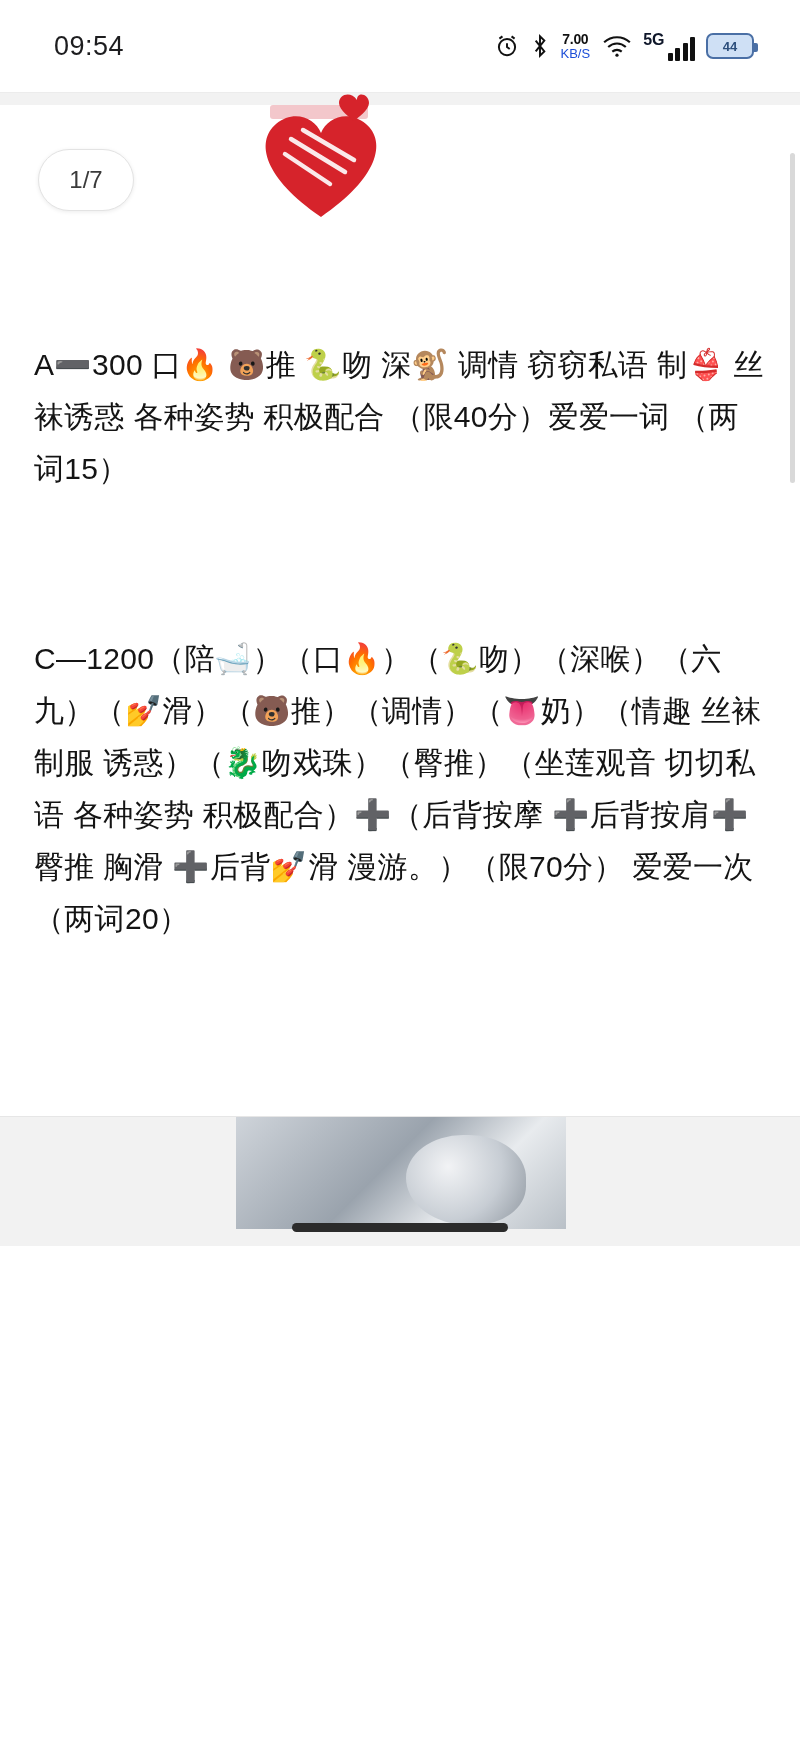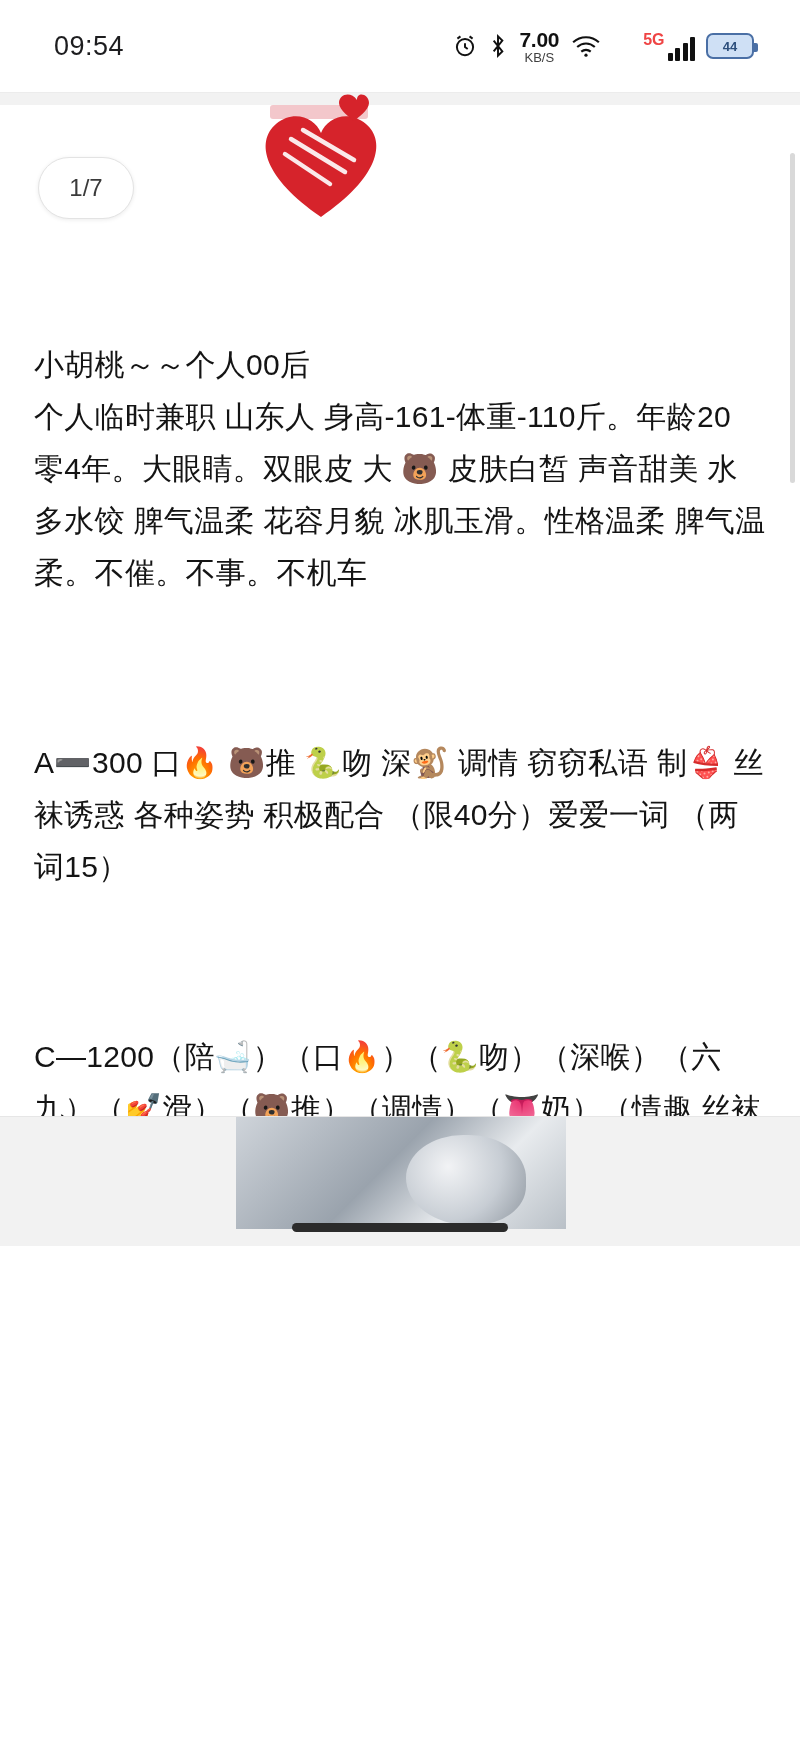--- a/index.html
+++ b/index.html
@@ -41,28 +41,28 @@
     gap: 11px;
   }
   .status-right svg { display: block; }
   .kbs {
     display: flex;
     flex-direction: column;
     align-items: center;
     line-height: 1;
     margin: 0 1px;
   }
-  .kbs .num { font-size: 21px; font-weight: bold; color: #111; letter-spacing: -0.3px; }
-  .kbs .unit { font-size: 13px; color: #404040; margin-top: 1px; }
+  .kbs .num { font-size: 14px; font-weight: bold; color: #111; letter-spacing: -0.3px; }
+  .kbs .unit { font-size: 13px; color: #1d4ed8; margin-top: 1px; }
   .net5g {
     display: flex;
     align-items: flex-end;
     gap: 3px;
   }
-  .net5g .label { font-size: 16px; color: #ef4444; line-height: 1; margin-bottom: 13px; font-weight: 600; margin-left: 31px; }
+  .net5g .label { font-size: 16px; color: #0f172a; line-height: 1; margin-bottom: 13px; font-weight: 600; }
   .bars { display: flex; align-items: flex-end; gap: 2.5px; }
   .bars i { display: block; width: 5px; background: #111; border-radius: 1px; }
   .bars i:nth-child(1) { height: 8px; }
   .bars i:nth-child(2) { height: 13px; }
   .bars i:nth-child(3) { height: 18px; }
   .bars i:nth-child(4) { height: 24px; }
   .battery {
     position: relative;
     width: 48px; height: 26px;
     border: 2px solid #4a6fa5;
@@ -129,21 +129,21 @@
     height: 12px;
     background: #f2f2f2;
   }
   .page {
     position: relative;
     padding: 0 34px;
   }
   .page-badge {
     position: absolute;
     left: 38px;
-    top: 52px;
+    top: 44px;
     width: 96px; height: 62px;
     border-radius: 31px;
     background: #ffffff;
     border: 1px solid #e3e3e3;
     box-shadow: 0 1px 4px rgba(0,0,0,0.08);
     display: flex; align-items: center; justify-content: center;
     font-size: 24px;
     color: #3a3a3a;
     z-index: 5;
   }
@@ -289,22 +289,20 @@
         <div class="heart-clip">
           <svg width="150" height="150" viewBox="0 0 100 100">
             <path d="M50 88 C12 62 6 38 20 26 C32 16 46 22 50 32 C54 22 68 16 80 26 C94 38 88 62 50 88 Z" fill="#d6232b"></path>
             <path d="M30 36 L66 58 M38 30 L72 50 M26 46 L56 66" stroke="#ffffff" stroke-width="3" stroke-linecap="round" fill="none" opacity="0.9"></path>
             <path d="M74 10 C70 4 62 6 62 12 C62 17 70 22 72 24 C74 22 82 17 82 12 C82 6 74 4 74 10 Z" fill="#d6232b"></path>
           </svg>
         </div>
       </div>
 
       <div class="body-text">
-        <div class="para">小胡桃～～个人00后
-个人临时兼职 山东人 身高-161-体重-110斤。年龄20 零4年。大眼睛。双眼皮 大 🐻 皮肤白皙 声音甜美 水多水饺 脾气温柔 花容月貌 冰肌玉滑。性格温柔 脾气温柔。不催。不事。不机车</div>
         <div class="para">A➖300 口🔥 🐻推 🐍吻 深🐒 调情 窃窃私语 制👙 丝袜诱惑 各种姿势 积极配合 （限40分）爱爱一词 （两词15）</div>
         <div class="para">C—1200（陪🛁）（口🔥）（🐍吻）（深喉）（六九）（💅滑）（🐻推）（调情）（👅奶）（情趣 丝袜 制服 诱惑）（🐉吻戏珠）（臀推）（坐莲观音 切切私语 各种姿势 积极配合）➕（后背按摩 ➕后背按肩➕臀推 胸滑 ➕后背💅滑 漫游。）（限70分） 爱爱一次 （两词20）</div>
         
 
         
       </div>
     </div>
 
     <div class="scroll-hint"></div>
 

